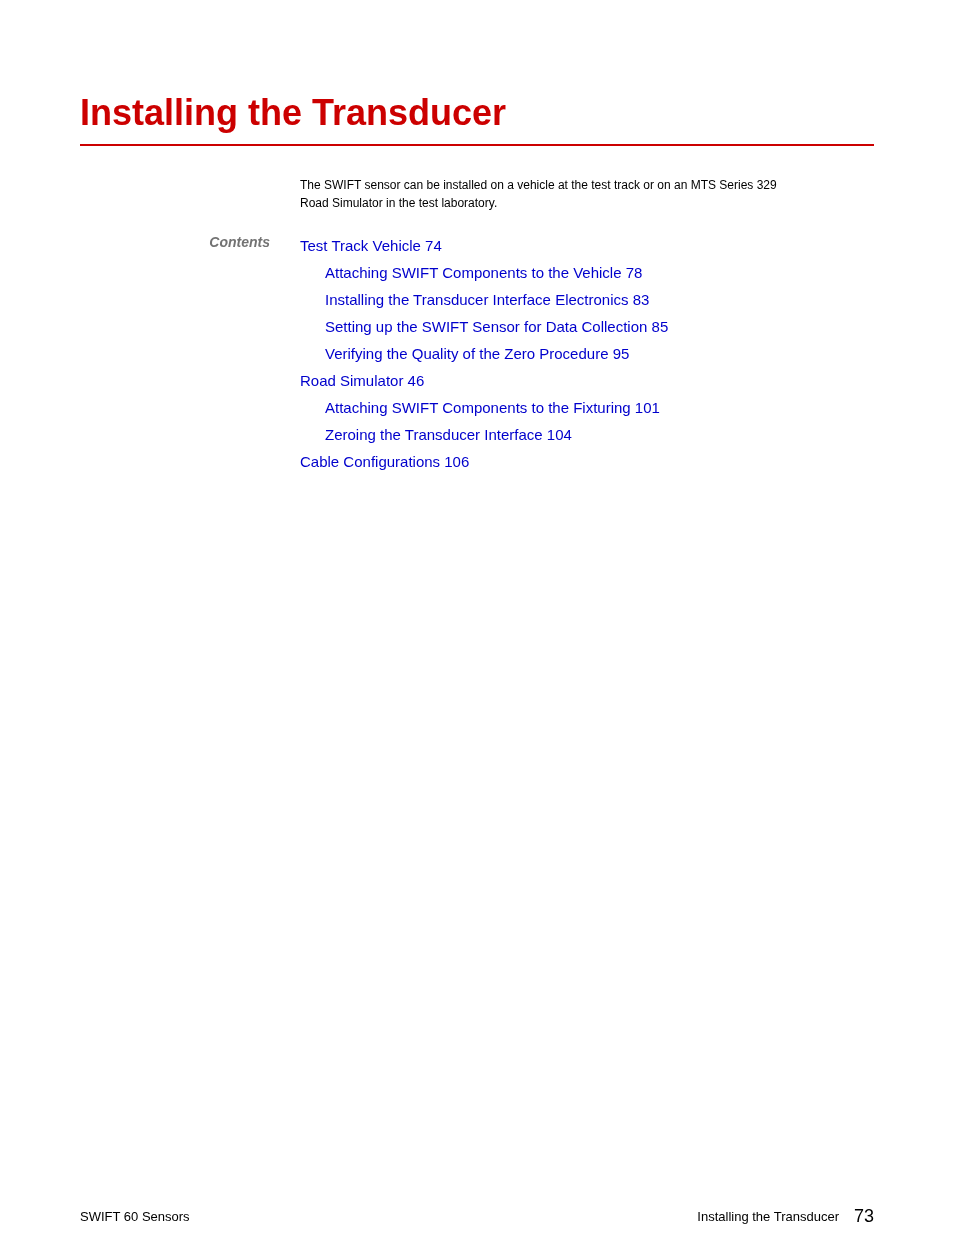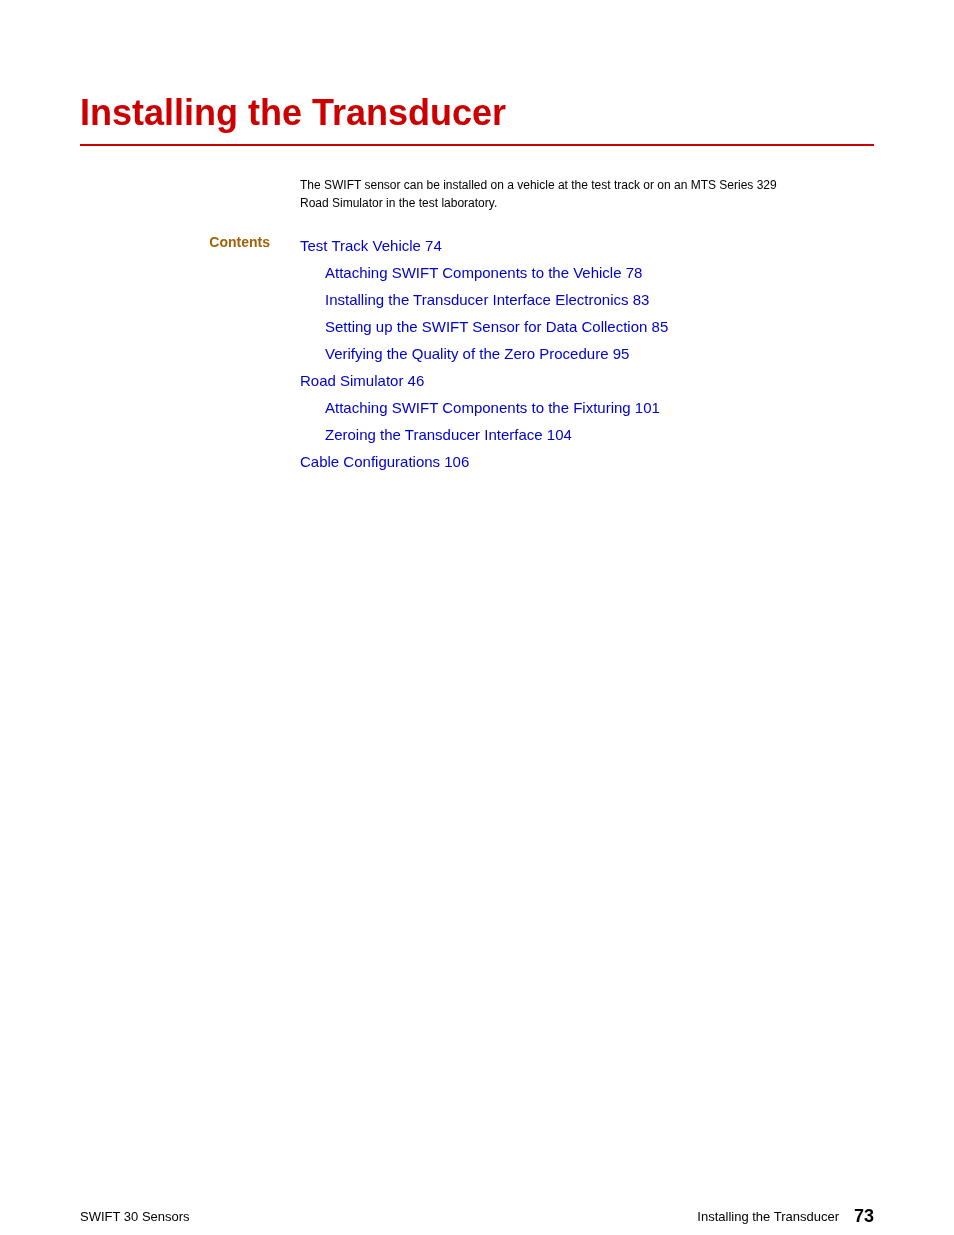--- a/index.html
+++ b/index.html
@@ -50,26 +50,27 @@
 
     .contents-section {
       display: flex;
       flex-direction: row;
       margin-top: 10px;
     }
 
     .contents-label {
       font-size: 14px;
       font-weight: bold;
-      color: #a16207;
+      color: #737373;
       width: 220px;
       flex-shrink: 0;
       text-align: right;
       padding-right: 30px;
       padding-top: 2px;
+      font-style: italic;
     }
 
     .toc {
       flex: 1;
     }
 
     .toc-item {
       font-size: 15px;
       color: #0000cc;
       line-height: 1.8;
@@ -109,21 +110,21 @@
       display: flex;
       align-items: center;
       gap: 15px;
     }
 
     .footer-page-label {
       color: #000;
     }
 
     .footer-page-number {
-      font-weight: bold;
+      font-weight: normal;
       font-size: 18px;
       color: #000;
     }
   </style>
 </head>
 <body>
 
 <div class="page">
 
   <h1 class="page-title">Installing the Transducer</h1>
@@ -141,20 +142,20 @@
         <div class="toc-item level2"><a href="#">Setting up the SWIFT Sensor for Data Collection    85</a></div>
         <div class="toc-item level2"><a href="#">Verifying the Quality of the Zero Procedure    95</a></div>
         <div class="toc-item level1"><a href="#">Road Simulator    46</a></div>
         <div class="toc-item level2"><a href="#">Attaching SWIFT Components to the Fixturing    101</a></div>
         <div class="toc-item level2"><a href="#">Zeroing the Transducer Interface    104</a></div>
         <div class="toc-item level1"><a href="#">Cable Configurations    106</a></div>
       </div>
   </div>
 
   <div class="footer">
-    <span class="footer-left">SWIFT 30 Sensors</span>
+    <span class="footer-left">SWIFT 60 Sensors</span>
     <div class="footer-right">
       <span class="footer-page-label">Installing the Transducer</span>
       <span class="footer-page-number">73</span>
     </div>
   </div>
 
 </div>
 
 </body></html>

